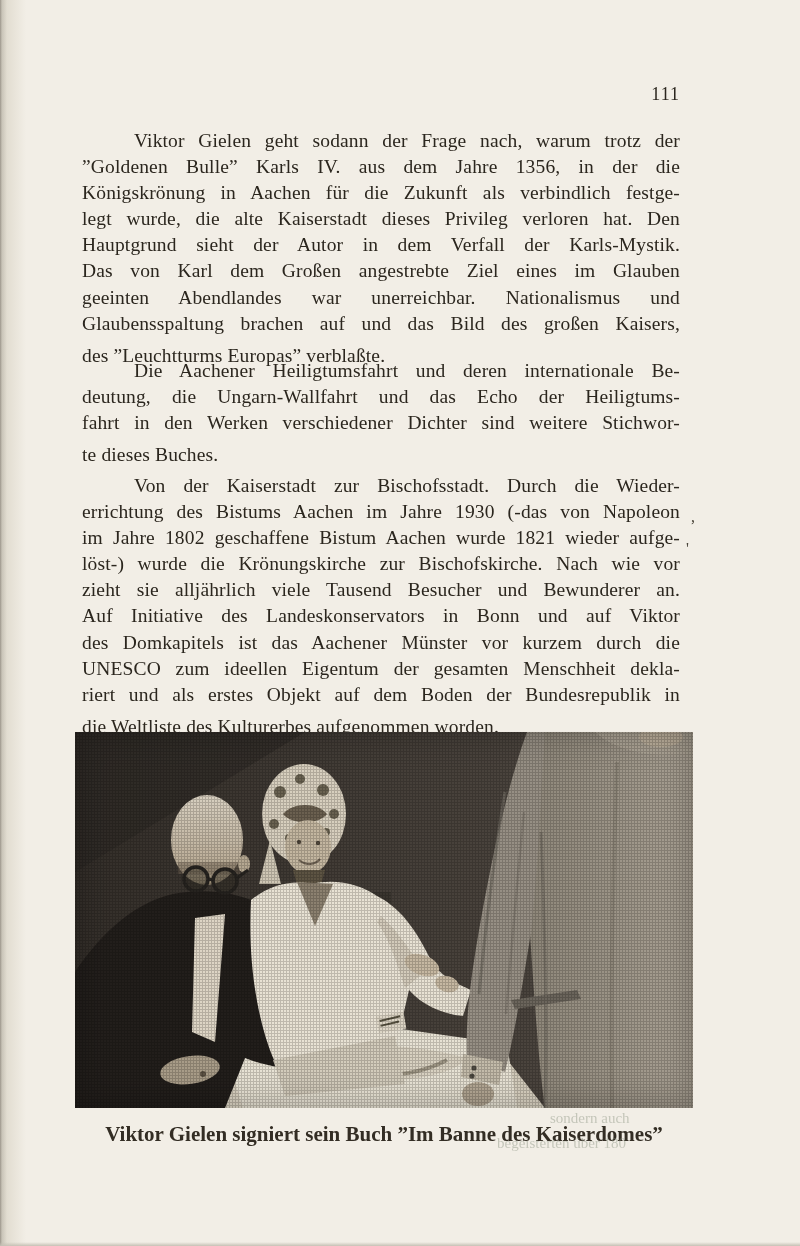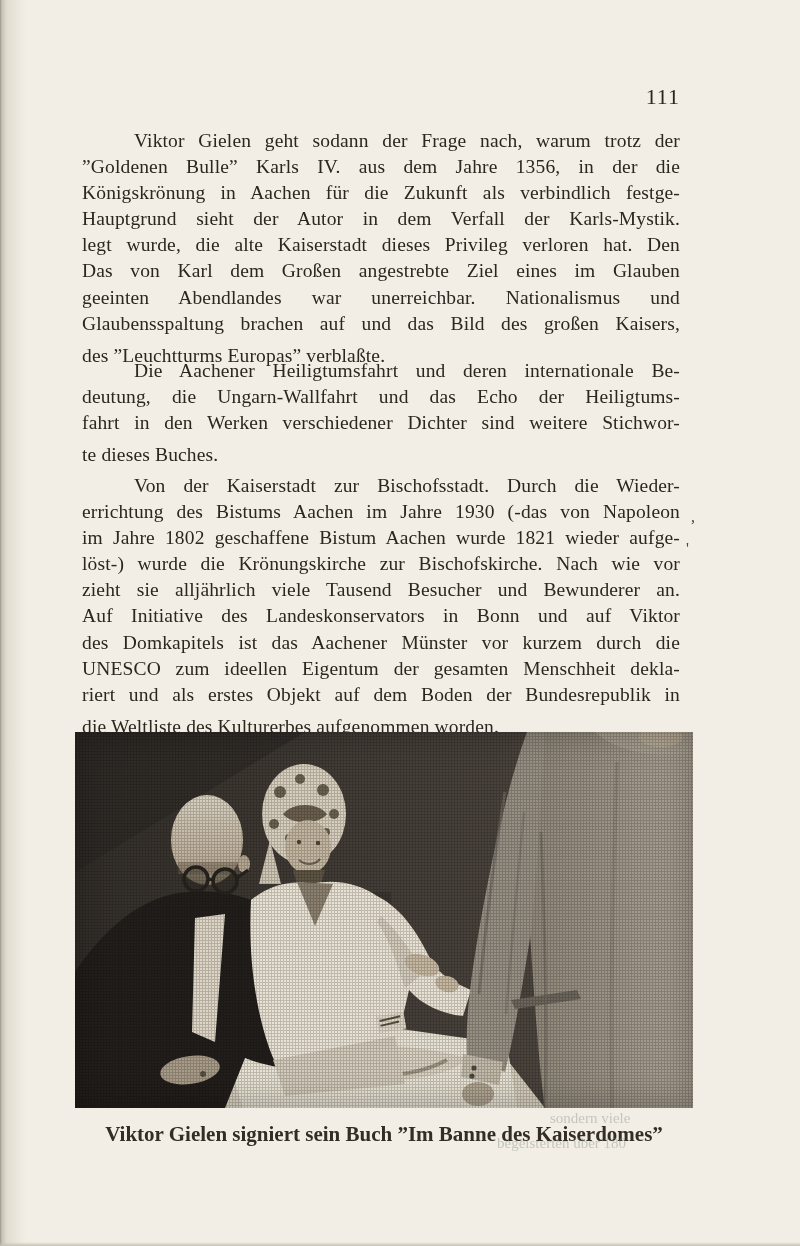--- a/index.html
+++ b/index.html
@@ -9,21 +9,21 @@
     font-family:"Liberation Serif","DejaVu Serif",serif;
     color:#2b261e;
   }
   .edge-left { position:absolute; left:0; top:0; bottom:0; width:26px;
     background:linear-gradient(90deg,#9b958a 0px,#c9c4b8 2px,#e2ddd1 7px,rgba(242,238,230,0) 26px);
     pointer-events:none; }
   .edge-bottom { position:absolute; left:0; right:0; bottom:0; height:4px;
     background:linear-gradient(0deg,#c6c1b5,rgba(242,238,230,0)); pointer-events:none; }
 
   .pagenum { position:absolute; left:82px; top:84px; width:598px;
-    text-align:right; font-size:22px; letter-spacing:1px; }
+    text-align:right; font-size:18px; letter-spacing:1px; }
 
   .para { position:absolute; left:82px; width:598px; font-size:19.5px;
     line-height:26.1px; letter-spacing:0.15px; }
   .p1 { top:128px; } .p2 { top:358px; } .p3 { top:473px; }
   .tline { text-align:justify; text-align-last:justify; white-space:nowrap; }
   .tline.end { text-align-last:left;margin-top:6px; }
   .tline.ind { text-indent:52px; }
 
   .photo { position:absolute; left:75px; top:732px; width:618px; height:376px; }
   .photo svg { display:block; width:618px; height:376px; }
@@ -50,22 +50,22 @@
 <div class="page">
   <div class="edge-left"></div>
   <div class="edge-bottom"></div>
 
   <div class="pagenum">111</div>
 
   <div class="para p1">
     <div class="tline ind">Viktor Gielen geht sodann der Frage nach, warum trotz der</div>
     <div class="tline">”Goldenen Bulle” Karls IV. aus dem Jahre 1356, in der die</div>
     <div class="tline">Königskrönung in Aachen für die Zukunft als verbindlich festge-</div>
+    <div class="tline">legt wurde, die alte Kaiserstadt dieses Privileg verloren hat. Den</div>
     <div class="tline">Hauptgrund sieht der Autor in dem Verfall der Karls-Mystik.</div>
-    <div class="tline">legt wurde, die alte Kaiserstadt dieses Privileg verloren hat. Den</div>
     <div class="tline">Das von Karl dem Großen angestrebte Ziel eines im Glauben</div>
     <div class="tline">geeinten Abendlandes war unerreichbar. Nationalismus und</div>
     <div class="tline">Glaubensspaltung brachen auf und das Bild des großen Kaisers,</div>
     <div class="tline end">des ”Leuchtturms Europas” verblaßte.</div>
   </div>
 
   <div class="para p2">
     <div class="tline ind">Die Aachener Heiligtumsfahrt und deren internationale Be-</div>
     <div class="tline">deutung, die Ungarn-Wallfahrt und das Echo der Heiligtums-</div>
     <div class="tline">fahrt in den Werken verschiedener Dichter sind weitere Stichwor-</div>
@@ -174,18 +174,18 @@
       <path d="M388,322 L428,330 L424,353 L386,345 Z" fill="#c3bbaa"></path>
       <circle cx="399" cy="336" r="2.6" fill="#4e4a42"></circle>
       <circle cx="397" cy="344" r="2.6" fill="#4e4a42"></circle>
       <ellipse cx="403" cy="362" rx="16" ry="12" fill="#b3a794"></ellipse>
     </svg>
     <div class="halftone"></div>
   </div>
 
   <div class="caption">Viktor Gielen signiert sein Buch ”Im Banne des Kaiserdomes”</div>
 
-  <div class="bleed bleed1">sondern viele</div>
+  <div class="bleed bleed1">sondern auch</div>
   <div class="bleed bleed2">begeisterten über 180</div>
 
   <div class="speck speck1">,</div>
   <div class="speck speck2">'</div>
 </div>
 
 </body></html>

